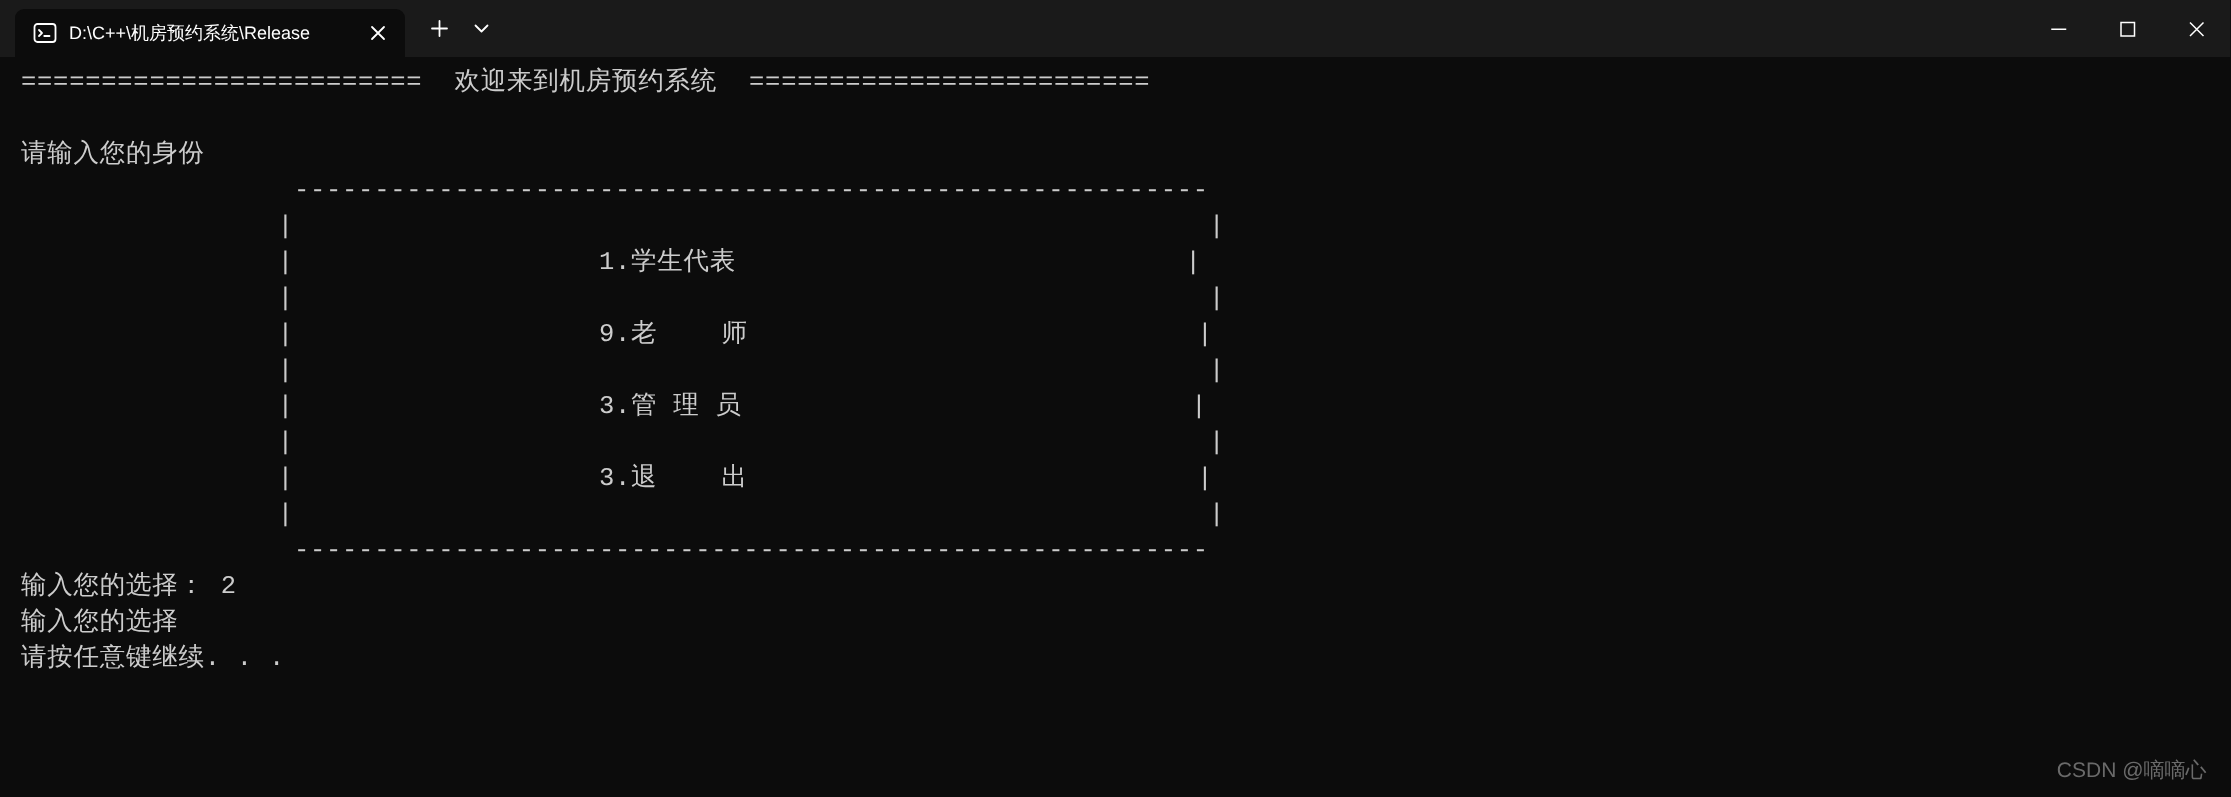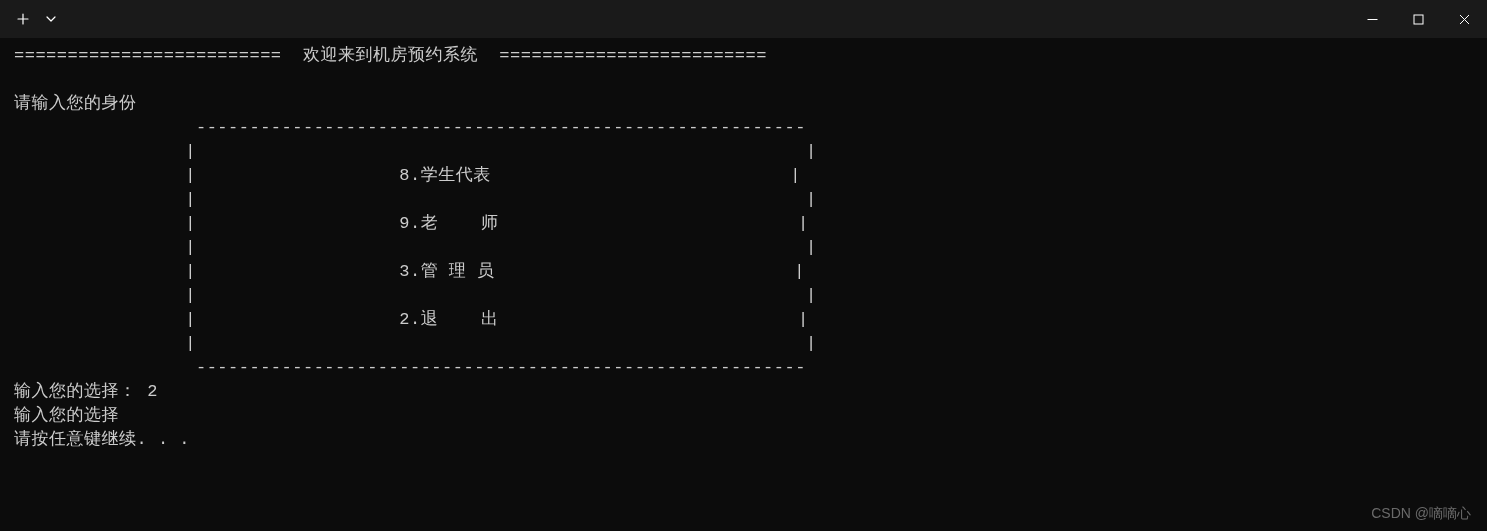--- a/index.html
+++ b/index.html
@@ -116,20 +116,35 @@
       color: #6a6a6a;
       font-family: "Microsoft YaHei", sans-serif;
       text-align: right;
     }
   </style>
 </head>
 <body>
 
 <div class="titlebar">
   <div class="tab-group">
+    <div class="tab">
+      <span class="tab-icon">
+        <svg width="16" height="16" viewBox="0 0 16 16">
+            <rect x="1" y="2" width="14" height="12" rx="2" fill="none" stroke="#ffffff" stroke-width="1.2"></rect>
+            <path d="M4 6 L6 8 L4 10" fill="none" stroke="#ffffff" stroke-width="1.2" stroke-linecap="round" stroke-linejoin="round"></path>
+            <line x1="7.5" y1="10" x2="11" y2="10" stroke="#ffffff" stroke-width="1.2" stroke-linecap="round"></line>
+          </svg>
+      </span>
+      <span class="tab-title">D:\C++\机房预约系统\Release</span>
+      <span class="tab-close">
+        <svg width="10" height="10" viewBox="0 0 10 10">
+            <path d="M1 1 L9 9 M9 1 L1 9" stroke="#ffffff" stroke-width="1.2" stroke-linecap="round"></path>
+          </svg>
+      </span>
+    </div>
     <div class="new-tab">
       <svg width="12" height="12" viewBox="0 0 12 12">
           <path d="M6 1 V11 M1 6 H11" stroke="#ffffff" stroke-width="1.2" stroke-linecap="round"></path>
         </svg>
     </div>
     <div class="tab-dropdown">
       <svg width="10" height="6" viewBox="0 0 10 6">
           <path d="M1 1 L5 5 L9 1" fill="none" stroke="#ffffff" stroke-width="1.2" stroke-linecap="round" stroke-linejoin="round"></path>
         </svg>
     </div>
@@ -151,26 +166,26 @@
         </svg>
     </div>
   </div>
 </div>
 
 <div class="terminal-content"><span>=========================  欢迎来到机房预约系统  =========================</span>
 <span></span>
 <span>请输入您的身份</span>
 <span>                 ---------------------------------------------------------</span>
 <span>                |                                                         |</span>
-<span>                |                   8.学生代表                            |</span>
+<span>                |                   1.学生代表                            |</span>
 <span>                |                                                         |</span>
 <span>                |                   9.老    师                            |</span>
 <span>                |                                                         |</span>
 <span>                |                   3.管 理 员                            |</span>
 <span>                |                                                         |</span>
-<span>                |                   2.退    出                            |</span>
+<span>                |                   3.退    出                            |</span>
 <span>                |                                                         |</span>
 <span>                 ---------------------------------------------------------</span>
 <span>输入您的选择： 2</span>
 <span>输入您的选择</span>
 <span>请按任意键继续. . .</span></div>
 
 <div class="watermark">CSDN @嘀嘀心</div>
 
 </body></html>

